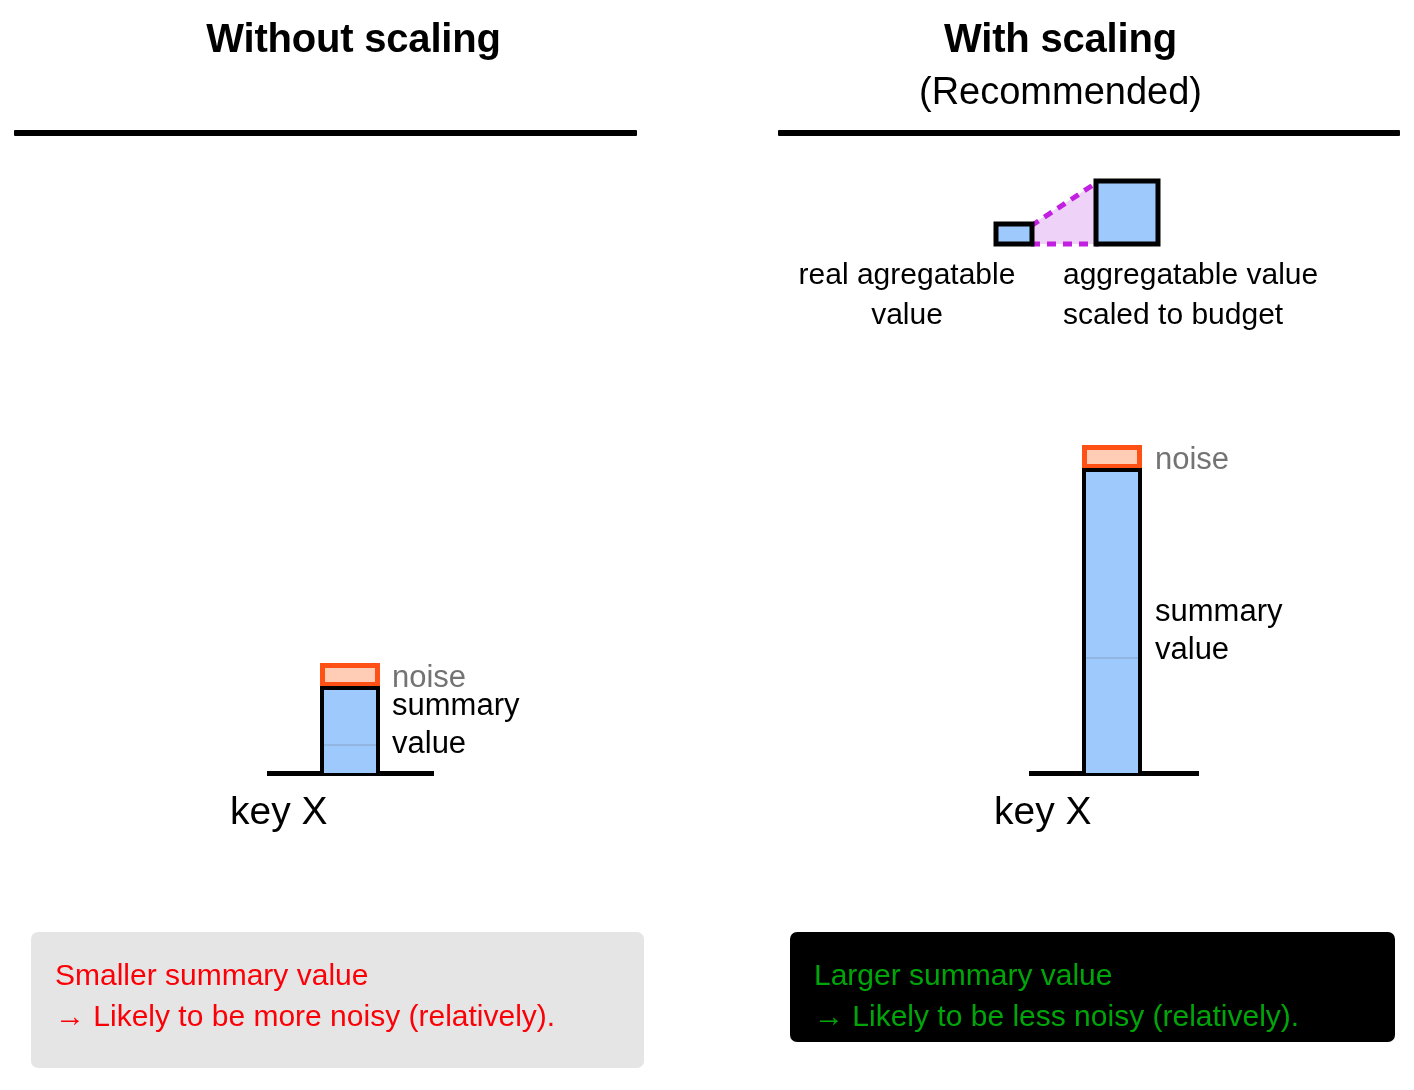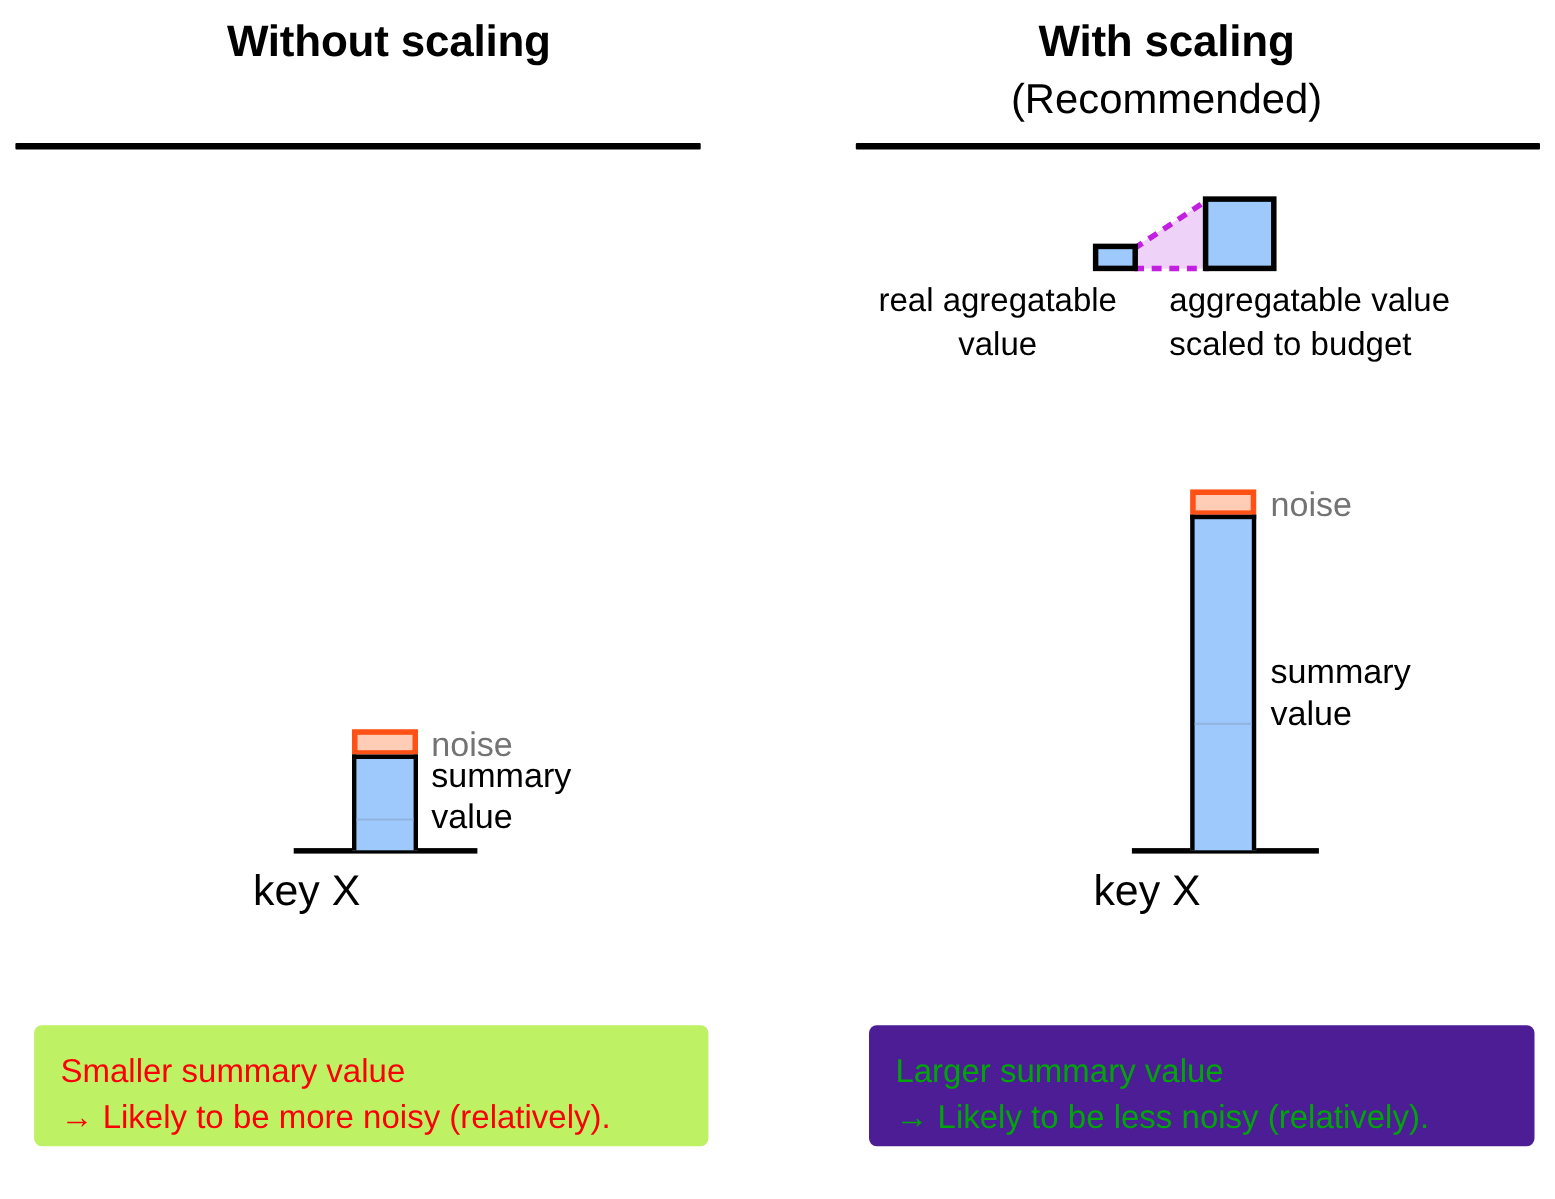--- a/index.html
+++ b/index.html
@@ -145,30 +145,30 @@
     border-radius: 7px;
     font-size: 30px;
     line-height: 1.38;
     padding: 22px 24px 20px 24px;
     white-space: pre-line;
   }
   .callout-left {
     left: 31px;
     top: 932px;
     width: 613px;
-    height: 110px;
-    background: #bef264;
+    height: 136px;
+    background: #e5e5e5;
     color: #fb0007;
   }
   .callout-right {
     left: 790px;
     top: 932px;
     width: 605px;
     height: 110px;
-    background: #4c1d95;
+    background: #000000;
     color: #00a609;
   }
 </style>
 </head>
 <body>
 
 <div class="panel panel-left">
 
   <div class="panel-title title-left">Without scaling</div>
 

